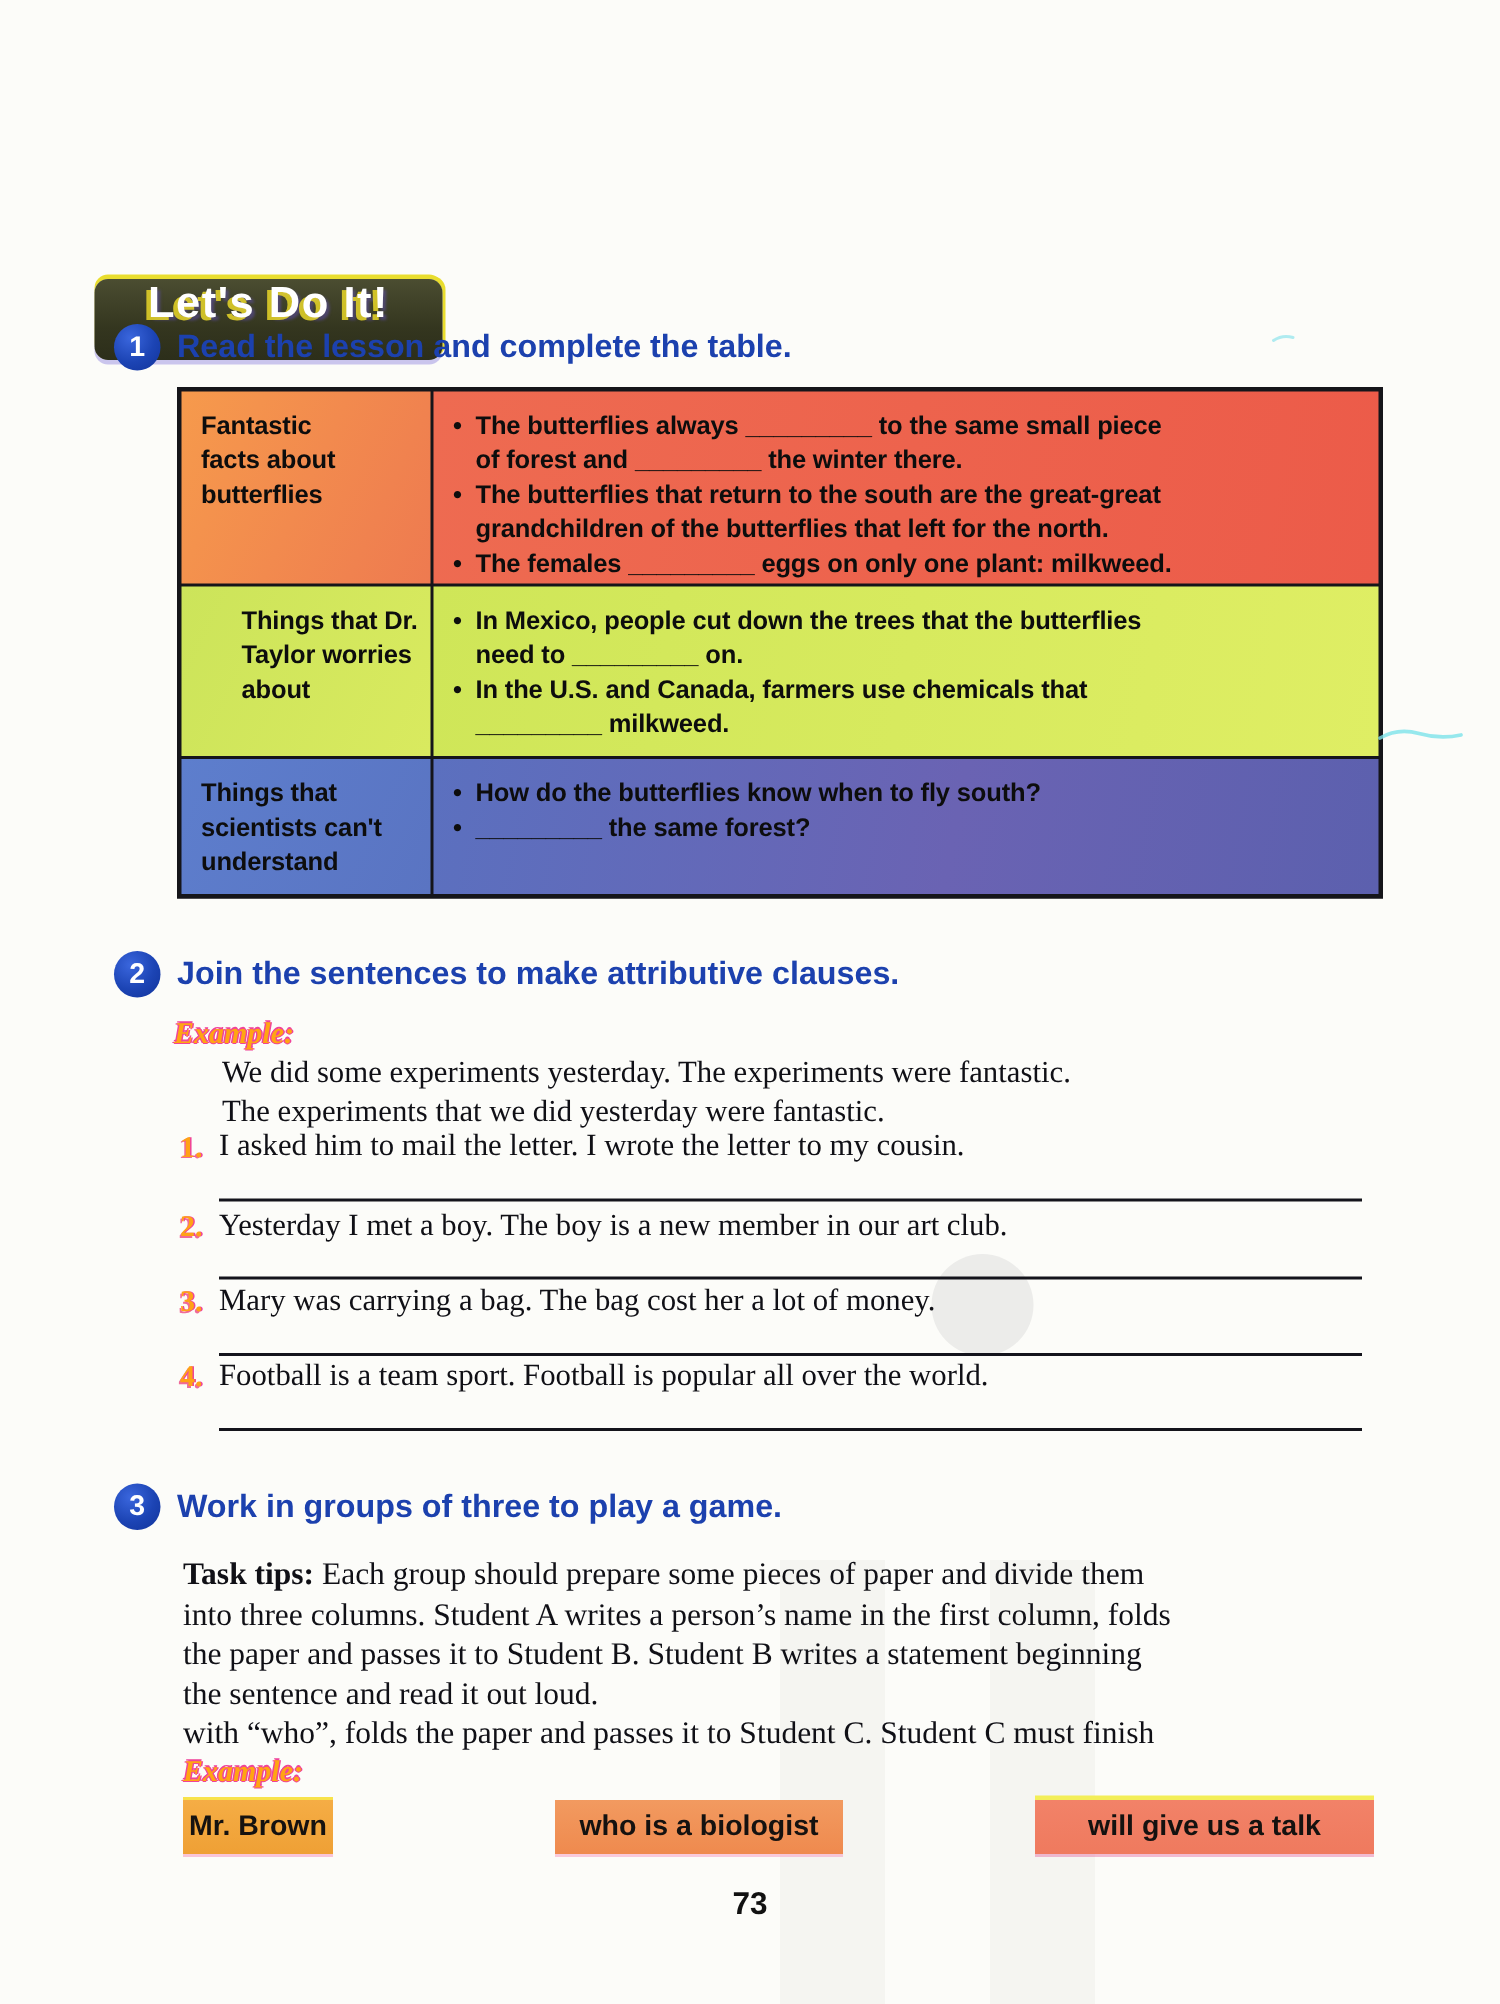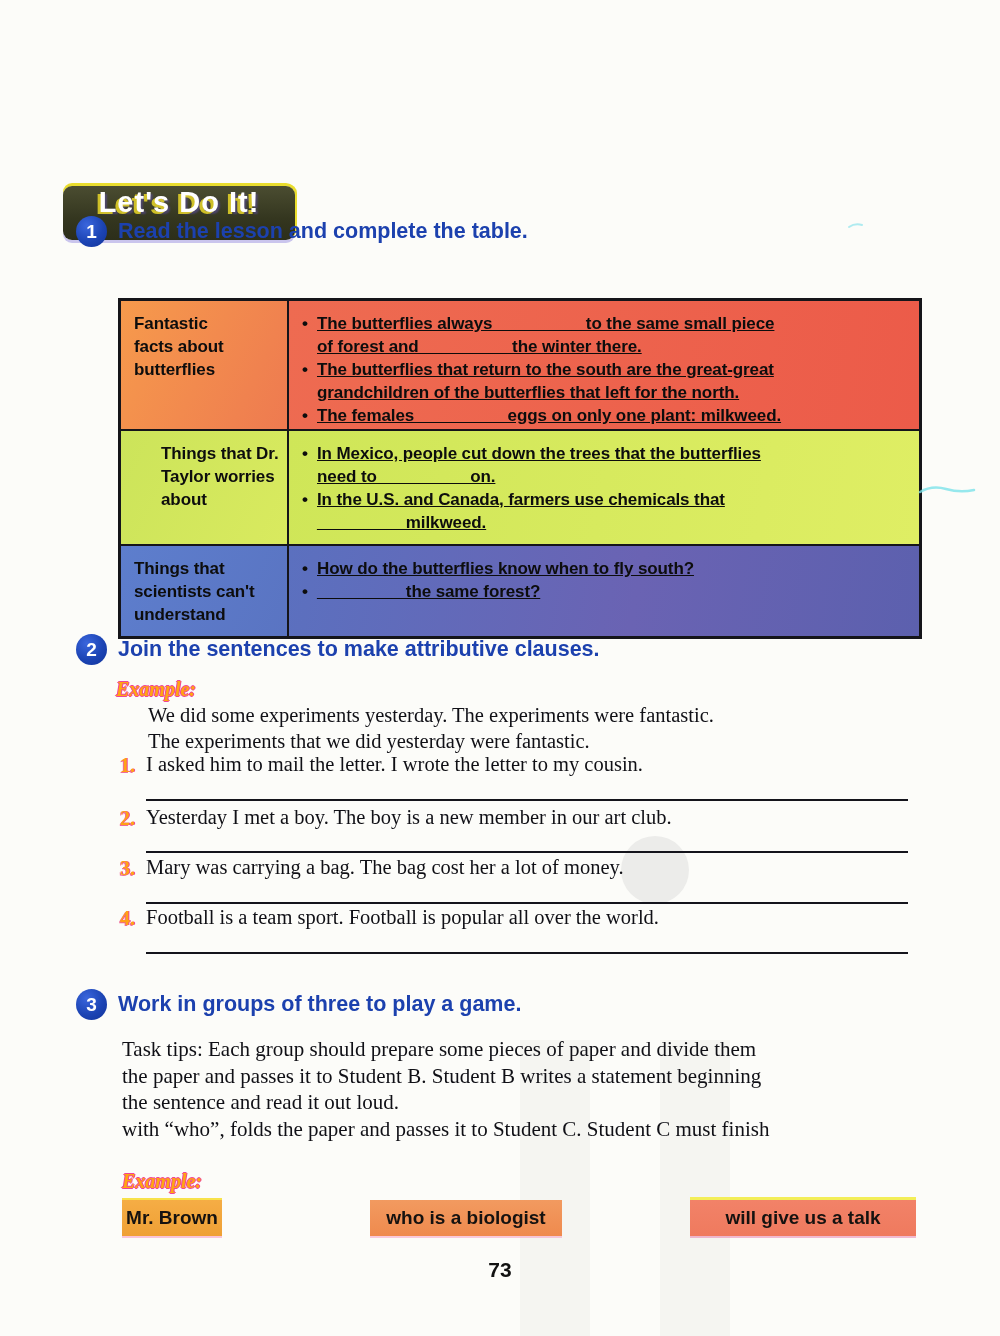--- a/index.html
+++ b/index.html
@@ -32,48 +32,47 @@
     color:#fff; font-weight:bold; font-size:19px;
     display:flex; align-items:center; justify-content:center;
   }
   .sec-title { z-index:2; color:#1c41ae; font-weight:bold; font-size:21.5px; white-space:nowrap; }
   
   .facts-table {
     left:118px; top:258px; width:798px; z-index:2;
     background:#15151a; border:3px solid #15151a;
     display:grid; grid-template-columns:166px 1fr; grid-template-rows:128px 113px 90px;
     gap:2px;
-    margin-top:40px;
   }
   .cell { padding:11px 8px 0 13px; font-weight:bold; font-size:17px; line-height:23px; letter-spacing:-.1px; color:#0d0d0d; overflow:hidden; }
   .cell div { white-space:nowrap; }
   .r1h { background:linear-gradient(115deg,#f69a4c,#ee7a50); }
   .r1c { background:linear-gradient(100deg,#ee6b51,#ec5b49); }
   .r2h { background:linear-gradient(115deg,#cce45a,#d9ea5f);padding-left:40px; }
   .r2c { background:linear-gradient(100deg,#cfe658,#dfee64); }
   .r3h { background:linear-gradient(115deg,#5d7ecd,#5a74c2); }
   .r3c { background:linear-gradient(100deg,#5b70bf 0%,#6a63b3 55%,#5c60ae 100%); }
   .b { display:flex; }
   .b .m { width:15px; flex:none; }
-  .b .t { flex:1;text-decoration:underline; }
+  .b .t { flex:1; }
   
   .serif { font-family:"Liberation Serif", serif; font-size:20.5px; color:#101016; white-space:nowrap; z-index:2; }
   .example-label {
     font-family:"Liberation Serif", serif; font-weight:bold; font-style:italic; font-size:20px;
     color:#ffa512; z-index:2; white-space:nowrap;
     text-shadow:1px 0 0 #f0439a, -1px 0 0 #f0439a, 0 1px 0 #f0439a, 0 -1px 0 #f0439a;
   }
   .item-num {
     font-family:"Liberation Serif", serif; font-weight:bold; font-size:20px;
     color:#ffa216; z-index:2;
     text-shadow:1px 0 0 #f0439a, -1px 1px 0 #f06a9a;
   }
   .ans-line { border-top:2px solid #14141c; left:146px; width:762px; height:0; z-index:2; }
   .tips-line { line-height:26.5px; font-size:21px; }
-  .tips-label { font-weight:normal; }
+  .tips-label { font-weight:bold; }
   
   .card {
     top:1200px; height:36px; z-index:2;
     display:flex; align-items:center; justify-content:center;
     font-weight:bold; font-size:19px; color:#151210; white-space:nowrap;
   }
   .card1 { left:122px; width:100px; background:linear-gradient(180deg,#f5ad45,#efa035);
            box-shadow:0 -2px 0 #f8e24a, 0 2px 0 rgba(246,150,190,.55); }
   .card2 { left:370px; width:192px; background:linear-gradient(180deg,#f29a60,#ef8a4e);
            box-shadow:0 2px 0 rgba(246,150,190,.5); }
@@ -206,20 +205,21 @@
 <div class="layer serif" style="left:146px; top:906px;">Football is a team sport. Football is popular all over the world.</div>
 <div class="layer ans-line" style="top:952px;"></div>
 
 <div class="layer sec-num" style="left:76px; top:989px;">
     <span>3</span>
   </div>
 <div class="layer sec-title" style="left:118px; top:992px;">Work in groups of three to play a game.</div>
 
 <div class="layer serif" style="left:122px; top:1036px;">
   <div class="tips-line"><span class="tips-label">Task tips:</span><span> Each group should prepare some pieces of paper and divide them</span></div>
+  <div class="tips-line">into three columns. Student A writes a person’s name in the first column, folds</div>
   <div class="tips-line">the paper and passes it to Student B. Student B writes a statement beginning</div>
   <div class="tips-line">the sentence and read it out loud.</div>
   <div class="tips-line">with “who”, folds the paper and passes it to Student C. Student C must finish</div>
 </div>
 
 <div class="layer example-label" style="left:122px; top:1170px;">Example:</div>
 
 <div class="layer card card1">
     <span>Mr. Brown</span>
   </div>

